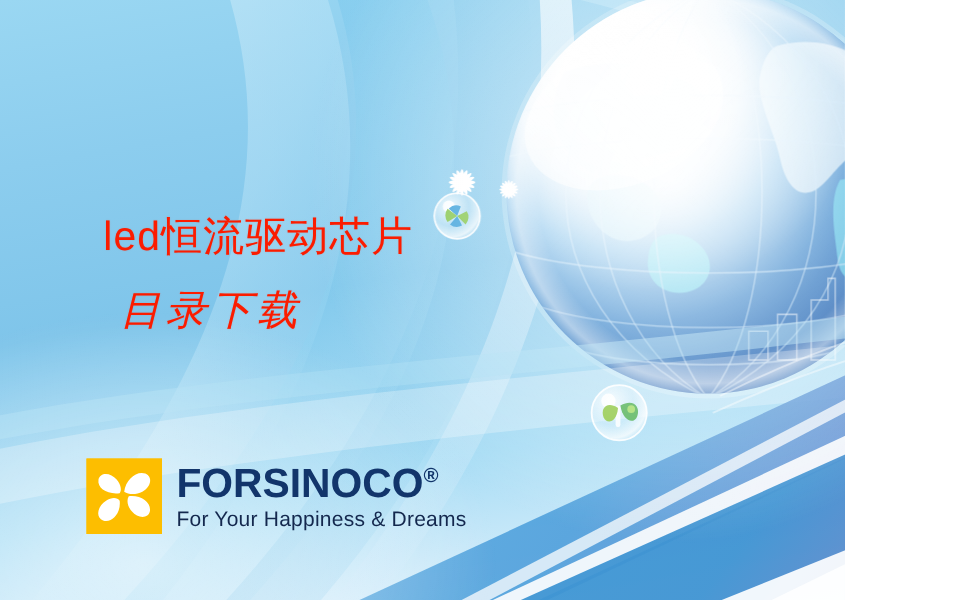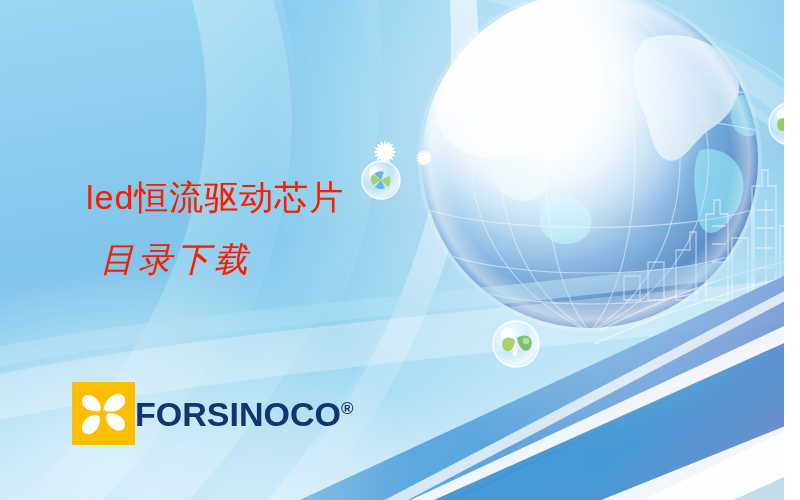--- a/index.html
+++ b/index.html
@@ -7,21 +7,21 @@
     margin: 0;
     padding: 0;
     background: #ffffff;
   }
   body {
     font-family: "Liberation Sans", "DejaVu Sans", sans-serif;
   }
 
   #banner {
     position: relative;
-    width: 784px;
+    width: 704px;
     height: 500px;
     overflow: hidden;
     background: #8ecdee;
   }
 
   
   .layer {
     position: absolute;
     inset: 0;
     width: 800px;
@@ -70,20 +70,21 @@
     font-style: italic;
   }
 
   
   #logo {
     position: absolute;
     left: 72px;
     top: 382px;
     display: flex;
     align-items: center;
+    gap: 12px;
   }
   #logo-mark {
     width: 63px;
     height: 63px;
     background: #fdbe00;
     flex: 0 0 auto;
     display: block;
   }
   #logo-words {
     display: flex;
@@ -347,17 +348,18 @@
         <path d="M 56 50 C 72 48, 86 58, 84 70 C 82 80, 68 80, 60 70 C 54 63, 53 55, 56 50 Z"></path>
         <path d="M 44 56 C 46 72, 34 86, 22 82 C 12 78, 14 64, 26 56 C 33 51, 41 51, 44 56 Z"></path>
         <path d="M 44 46 C 28 48, 14 40, 16 28 C 18 18, 32 18, 40 28 C 46 35, 47 43, 44 46 Z"></path>
       </g>
     </svg>
 
     <div id="logo-words">
       <div id="logo-name">
         <span>FORSINOCO</span><span class="reg">®</span>
       </div>
+      <div id="logo-tagline">For Your Happiness &amp; Dreams</div>
     </div>
 
   </div>
 
 </div>
 
 </body></html>

